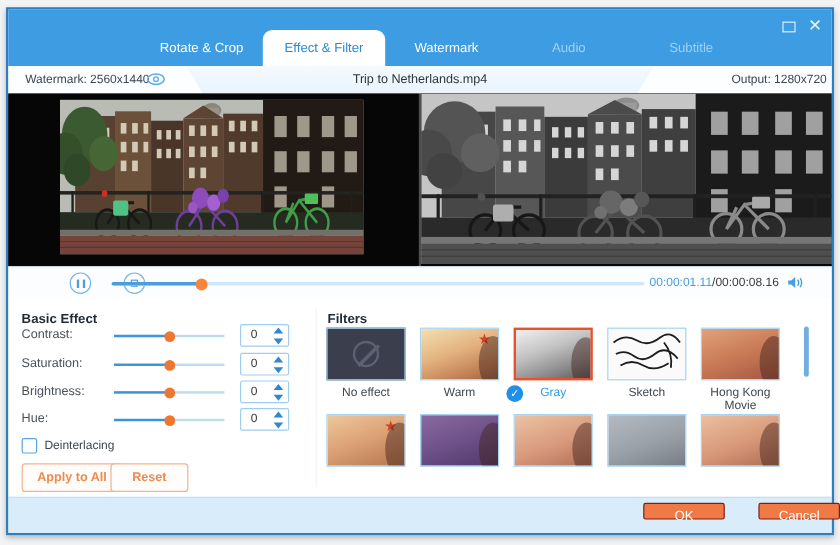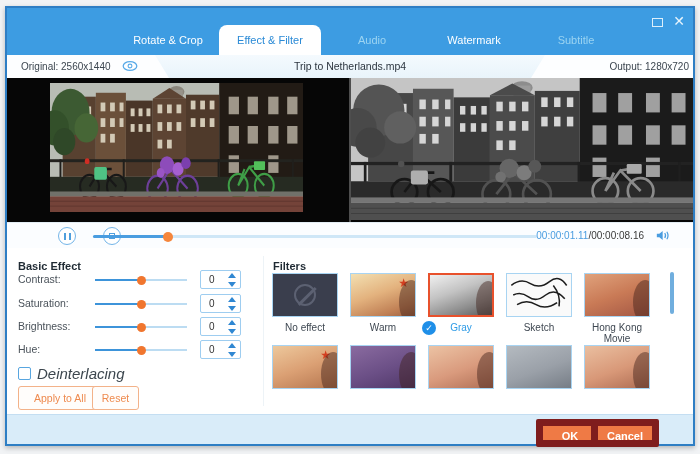--- a/index.html
+++ b/index.html
@@ -53,21 +53,21 @@
           border-radius:50%; background:#fff; }
   .pbtn.pause { left:51px; }
   .pbtn.stop { left:96px; }
   .pbtn .bars { position:absolute; left:5px; top:4.5px; width:7px; height:7px;
                 border-left:2px solid #4f9fdd; border-right:2px solid #4f9fdd; }
   .pbtn .sq { position:absolute; left:5px; top:5px; width:6px; height:6px; border:1.5px solid #4f9fdd; }
   .seek { position:absolute; left:86px; top:12px; width:444px; height:3px; background:#cfe7f7; border-radius:2px; }
   .seek .fill { position:absolute; left:0; top:0; height:3px; width:17%; background:#4a9de0; border-radius:2px; }
   .seek .knob { position:absolute; left:calc(17% - 5px); top:-3.5px; width:10px; height:10px;
                 border-radius:50%; background:#f5863c; }
-  .timewrap { position:absolute; right:22px; top:6px; display:flex; align-items:center; gap:12px; font-size:10px; }
+  .timewrap { position:absolute; right:22px; top:6px; display:flex; align-items:center; gap:7px; font-size:10px; }
   .t-cur { color:#4a9de0; }
   .t-tot { color:#3a3a3a; }
   .speaker { width:15px; height:13px; }
 
   
   .main { position:absolute; left:0; top:240px; width:686px; height:166px; background:#fff; }
   .vdiv { position:absolute; left:256px; top:8px; width:1px; height:150px; background:#edf3f7; }
 
   .sec-title { position:absolute; font-size:11px; font-weight:bold; color:#1f2a33; }
   .be-title { left:11px; top:12px; }
@@ -85,26 +85,26 @@
                 font-size:10px; color:#333; padding-left:8px; font-family:"Liberation Sans",sans-serif; background:transparent; }
   .spin .arrows { position:absolute; right:3px; top:1px; width:9px; height:16px; }
   .spin .up { position:absolute; top:1px; left:0; width:0; height:0;
               border-left:4px solid transparent; border-right:4px solid transparent; border-bottom:5px solid #2f87d2; }
   .spin .down { position:absolute; bottom:1px; left:0; width:0; height:0;
               border-left:4px solid transparent; border-right:4px solid transparent; border-top:5px solid #2f87d2; }
   #erow0 { top:22px; } #erow1 { top:46px; } #erow2 { top:69px;padding-left:40px; } #erow3 { top:92px; }
 
   .deint { position:absolute; left:11px; top:117px; display:flex; align-items:center; gap:6px; }
   .cbx { width:13px; height:13px; border:1px solid #58a6e0; border-radius:2px; background:#fff; }
-  .deint span { font-size:15px; color:#3c464e;font-style:italic; }
+  .deint span { font-size:10px; color:#3c464e; }
 
   .obtn { position:absolute; top:138px; height:24px; border:1px solid #f3b289; border-radius:3px;
           background:#fffdfb; color:#ee8a4e; font-size:10.5px; text-align:center; line-height:22px; }
-  .obtn.apply { left:11px; width:84px; }
-  .obtn.reset { left:85px; width:47px; }
+  .obtn.apply { left:11px; width:84px;font-weight:bold; }
+  .obtn.reset { left:85px; width:65px;font-weight:bold; }
 
   
   .thumb { position:absolute; width:66px; height:44px; border:1px solid #a8d4f2; background:#ddd; overflow:hidden; }
   .thumb.sel { border:2px solid #e8512c; }
   .trow1 { top:25px; } .trow2 { top:97px; }
   .tc0 { left:265px; } .tc1 { left:343px; } .tc2 { left:421px; } .tc3 { left:499px; } .tc4 { left:577px; }
 
   .th-noeffect { background:#3a3e4d; }
   .noeff-ic { position:absolute; left:21px; top:10px; width:22px; height:22px;
               border:2.5px solid #5c6172; border-radius:50%; }
@@ -126,24 +126,24 @@
 
   .flabel { position:absolute; top:74px; width:66px; text-align:center; font-size:10px; color:#3f4852; }
   .flabel.on { color:#2e9be6; }
   .badge { position:absolute; left:-6px; top:-1px; width:14px; height:14px; border-radius:50%;
            background:#1f8fe8; color:#fff; font-size:9px; line-height:14px; text-align:center; }
   .fscroll { position:absolute; left:663px; top:24px; width:4px; height:42px; background:#70aede; border-radius:2px; }
 
   
   .footer { position:absolute; left:0; top:406px; width:686px; height:30px;
             background:#d9ecf9; border-top:1px solid #c4def2; }
-  .fbtn { position:absolute; top:4px; width:68px; height:28px; background:#ef7a45; border:7px solid #7f1d1d;
-          border-radius:2px; color:#fff; font-size:11px; text-align:center; line-height:21px;font-weight:bold; }
+  .fbtn { position:absolute; top:4px; width:68px; height:14px; background:#ef7a45; border:1px solid #7f1d1d;
+          border-radius:2px; color:#fff; font-size:11px; text-align:center; line-height:21px; }
   .fbtn.ok { left:529px; }
-  .fbtn.cancel { left:584px; }
+  .fbtn.cancel { left:625px; }
 </style>
 </head>
 <body>
 
 <div id="stage">
 <div id="win">
 
   <svg width="0" height="0" style="position:absolute">
     <defs>
       <g id="scene-g">
@@ -240,33 +240,33 @@
         <rect x="0" y="116" width="320" height="16" fill="#744339"></rect>
         <path d="M0,121 H320 M0,126 H320" stroke="#5e352e" stroke-width="1"></path>
       </g>
     </defs>
   </svg>
 
   <div class="titlebar">
     <div class="tabs">
       <div class="tab">Rotate &amp; Crop</div>
       <div class="tab active">Effect &amp; Filter</div>
+      <div class="tab">Watermark</div>
       <div class="tab dim">Audio</div>
-      <div class="tab">Watermark</div>
       <div class="tab dim">Subtitle</div>
     </div>
     <div class="winctl">
       <div class="btn-max"></div>
       <div class="btn-close">✕</div>
     </div>
   </div>
 
   <div class="infobar">
     <div class="orig-tab">
-      <span>Original: 2560x1440</span>
+      <span>Watermark: 2560x1440</span>
     </div>
     <svg class="eye" viewBox="0 0 20 14">
       <ellipse cx="10" cy="7" rx="8.5" ry="5.5" fill="none" stroke="#5aabe8" stroke-width="1.6"></ellipse>
       <circle cx="10" cy="7" r="2.4" fill="none" stroke="#5aabe8" stroke-width="1.4"></circle>
     </svg>
     <div class="fname">Trip to Netherlands.mp4</div>
     <div class="out-tab">
       <span>Output: 1280x720</span>
     </div>
   </div>

